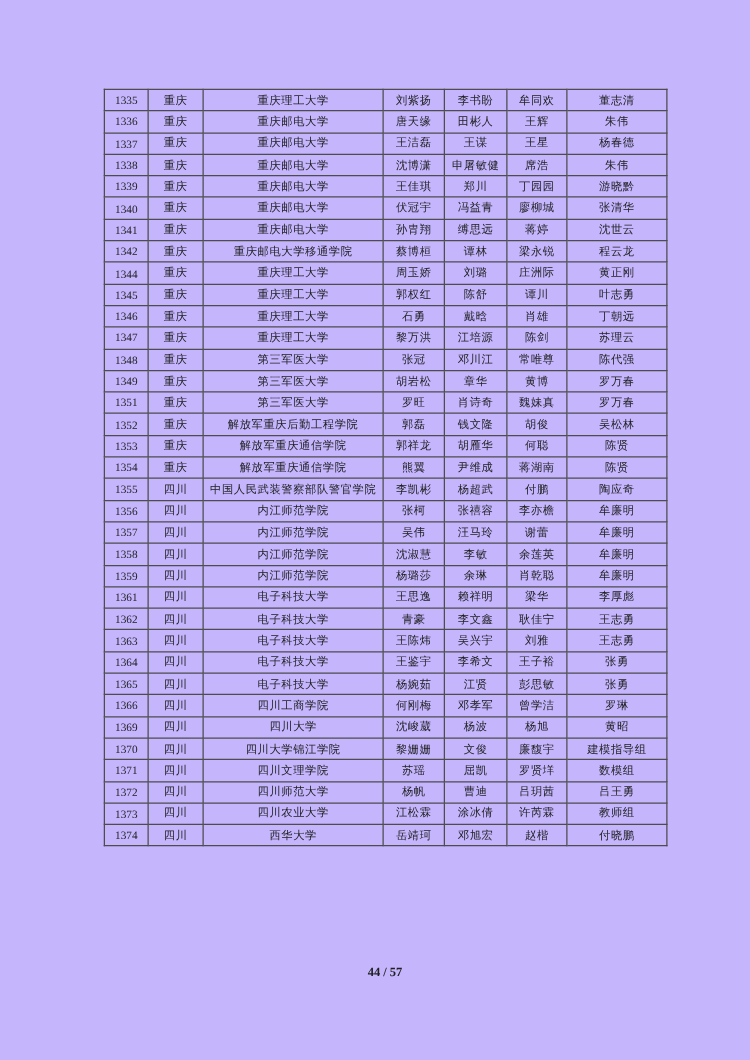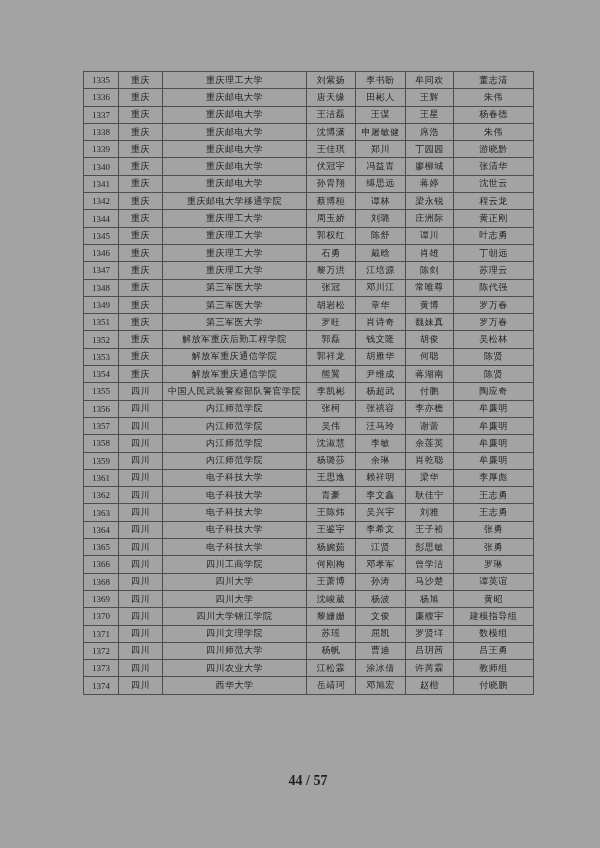--- a/index.html
+++ b/index.html
@@ -4,21 +4,21 @@
 <style>
   html, body {
     margin: 0;
     padding: 0;
     background: #ffffff;
   }
   .page {
     position: relative;
     width: 600px;
     height: 848px;
-    background: #a3a3a3;
+    background: #c4b5fd;
     font-family: "Liberation Serif", "DejaVu Serif", serif;
     color: #1f1f1f;
     overflow: hidden;
   }
   table.award-table {
     position: absolute;
     left: 83px;
     top: 71px;
     width: 450px;
     border-collapse: collapse;
@@ -38,21 +38,21 @@
   }
   table.award-table td.num {
     letter-spacing: 0;
   }
   .page-number {
     position: absolute;
     left: 83px;
     top: 773px;
     width: 450px;
     text-align: center;
-    font-size: 14px;
+    font-size: 10px;
     font-weight: bold;
     color: #1f1f1f;
   }
 </style>
 </head>
 <body>
 
 <div class="page">
 
   <table class="award-table">
@@ -321,29 +321,20 @@
         <tr>
           <td class="num">1366</td>
           <td>四川</td>
           <td>四川工商学院</td>
           <td>何刚梅</td>
           <td>邓孝军</td>
           <td>曾学洁</td>
           <td>罗琳</td>
         </tr>
         <tr>
-          <td class="num">1368</td>
-          <td>四川</td>
-          <td>四川大学</td>
-          <td>王萧博</td>
-          <td>孙涛</td>
-          <td>马沙楚</td>
-          <td>谭英谊</td>
-        </tr>
-        <tr>
           <td class="num">1369</td>
           <td>四川</td>
           <td>四川大学</td>
           <td>沈峻葳</td>
           <td>杨波</td>
           <td>杨旭</td>
           <td>黄昭</td>
         </tr>
         <tr>
           <td class="num">1370</td>

